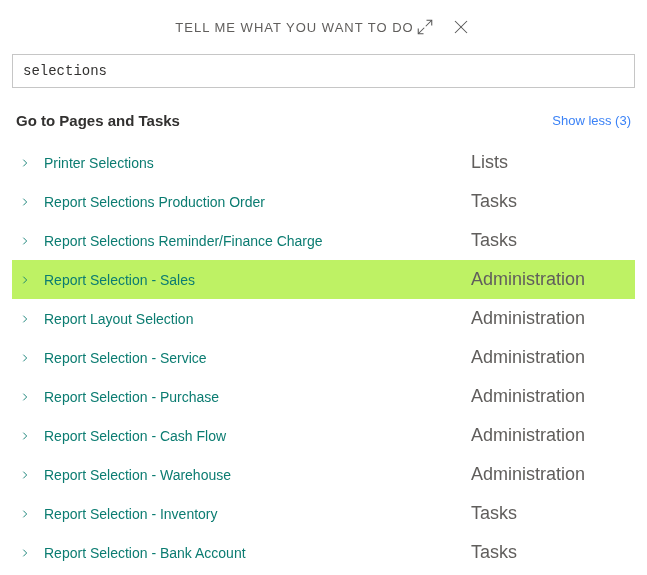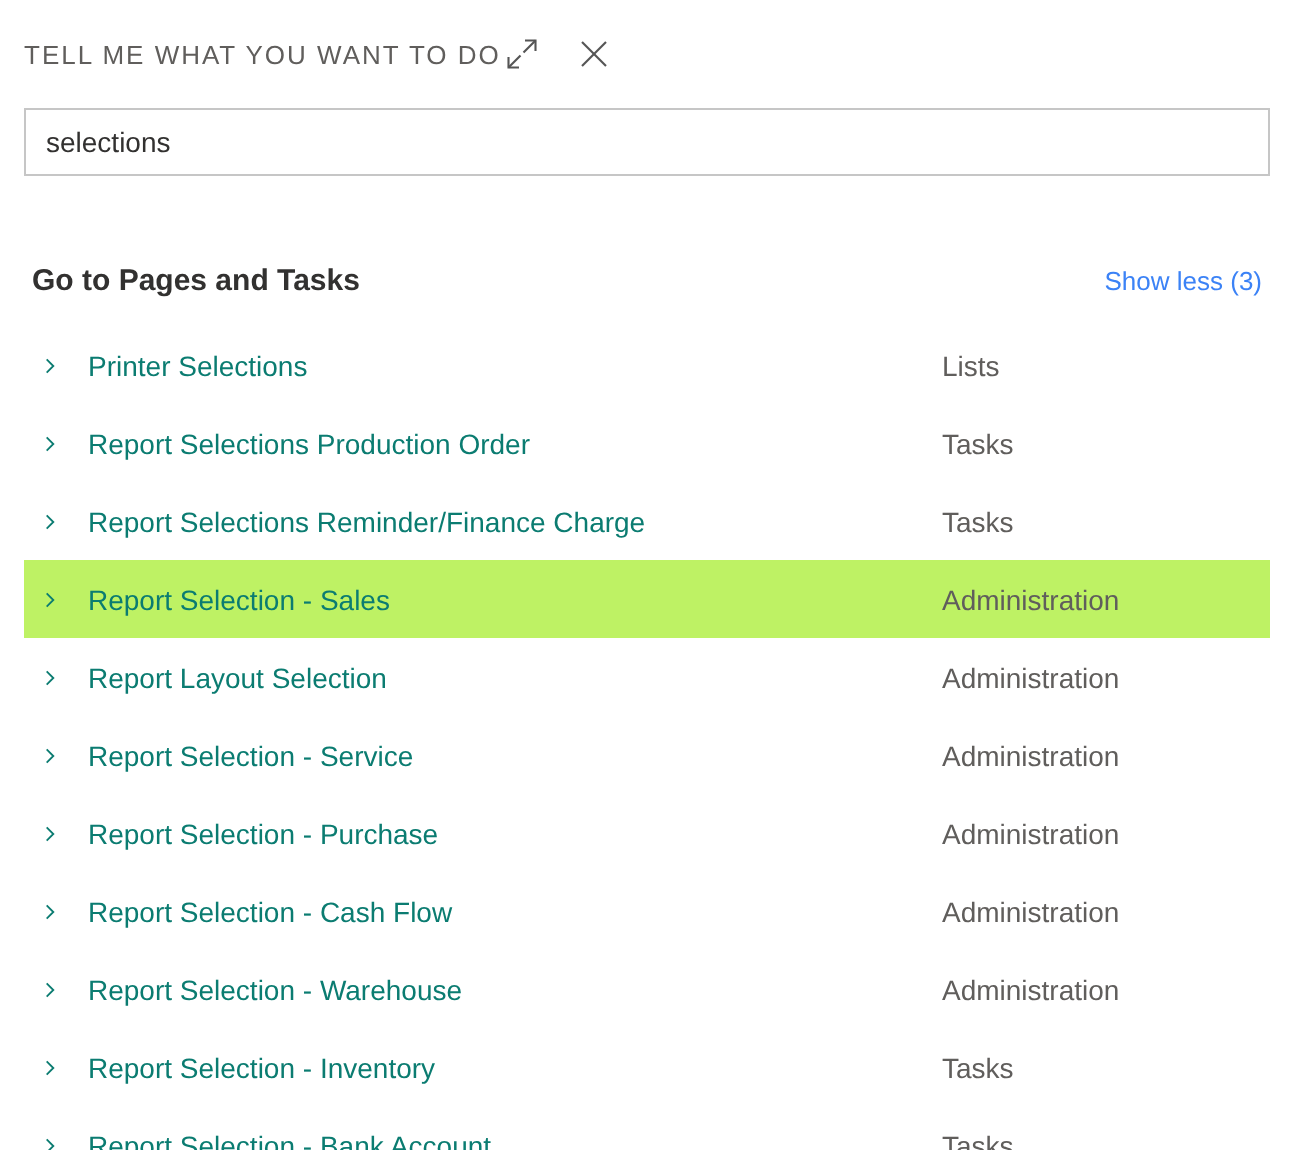--- a/index.html
+++ b/index.html
@@ -10,21 +10,21 @@
     color: #323130;
     background: #fff;
     width: 647px;
   }
   .panel {
     padding: 16px 12px 8px 12px;
   }
   .header-row {
     display: flex;
     align-items: center;
-    justify-content: flex-start;
+    justify-content: center;
     margin-bottom: 16px;
   }
   .title {
     color: #605e5c;
     letter-spacing: 1px;
     font-size: 13px;
     text-transform: uppercase;
   }
   .header-actions {
     display: flex;
@@ -40,22 +40,22 @@
     cursor: pointer;
     color: #555;
   }
   .search-box {
     width: 100%;
     border: 1px solid #c6c6c6;
     padding: 8px 10px;
     font-size: 14px;
     color: #323130;
     outline: none;
-    margin-bottom: 38px;
-    font-family: Liberation Sans, sans-serif;
+    margin-bottom: 18px;
+    font-family: Liberation Mono, monospace;
   }
   .section-header {
     display: flex;
     justify-content: space-between;
     align-items: center;
     padding: 6px 4px;
     margin-bottom: 8px;
   }
   .section-title {
     font-weight: 600;
@@ -91,21 +91,21 @@
   }
   .label {
     flex: 1;
     color: #0b7c71;
     padding-left: 10px;
     font-size: 14px;
   }
   .category {
     width: 160px;
     color: #605e5c;
-    font-size: 14px;
+    font-size: 18px;
     text-align: left;
     flex-shrink: 0;
   }
 </style>
 </head>
 <body>
 
 <div class="panel">
 
   <div class="header-row">

